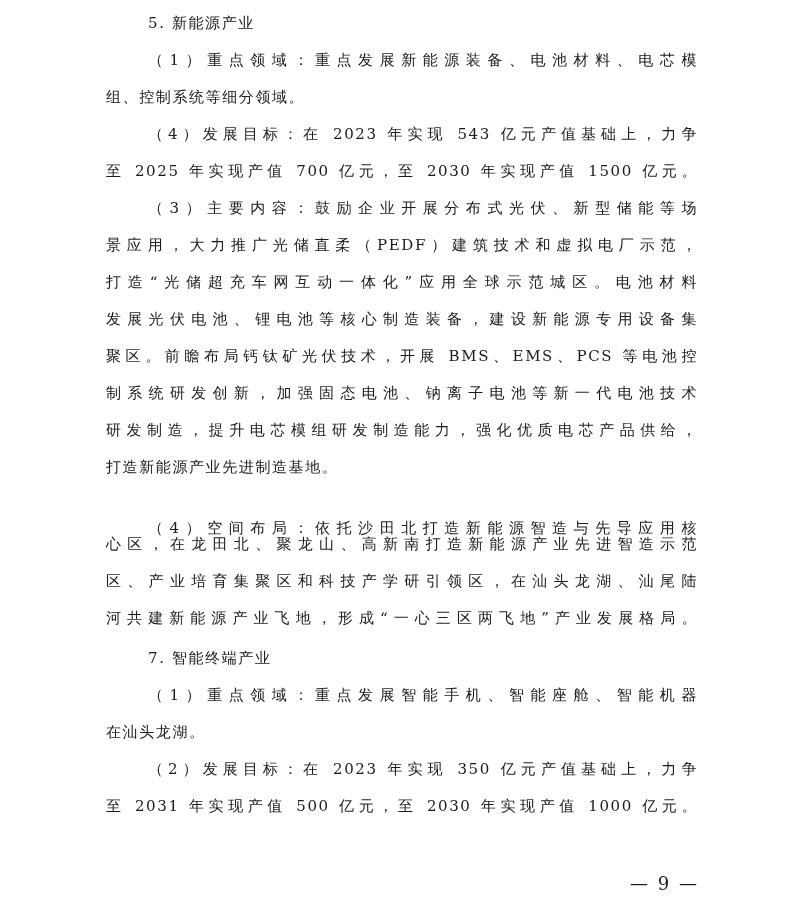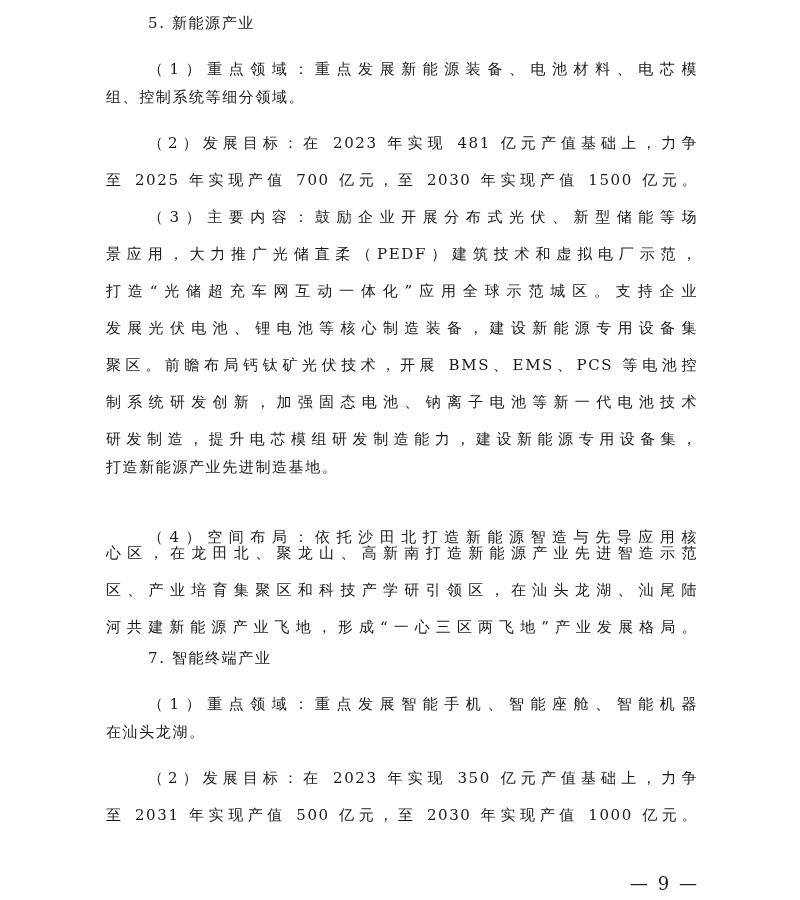--- a/index.html
+++ b/index.html
@@ -27,21 +27,20 @@
       width: 592px;
       height: 34px;
       font-size: 15px;
       line-height: 34px;
       white-space: nowrap;
       letter-spacing: 1.6px;
     }
     .line.justify {
       text-align: justify;
       text-align-last: justify;
-      margin-top: 9px;
     }
     .line.indent {
       left: 42px;
       width: 550px;
     }
     .page-number {
       position: absolute;
       left: 630px;
       top: 872px;
       font-size: 18px;
@@ -50,29 +49,29 @@
       color: #1a1a1a;
     }
   </style>
 </head>
 <body>
 
 <div class="page">
   <div class="line indent" style="top:6px">5. 新能源产业</div>
   <div class="line indent justify" style="top:43px">（1）重点领域：重点发展新能源装备、电池材料、电芯模</div>
   <div class="line" style="top:80px">组、控制系统等细分领域。</div>
-  <div class="line indent justify" style="top:117px">（2）发展目标：在 2023 年实现 481 亿元产值基础上，力争</div>
+  <div class="line indent justify" style="top:117px">（4）发展目标：在 2023 年实现 543 亿元产值基础上，力争</div>
   <div class="line justify" style="top:154px">至 2025 年实现产值 700 亿元，至 2030 年实现产值 1500 亿元。</div>
   <div class="line indent justify" style="top:191px">（3）主要内容：鼓励企业开展分布式光伏、新型储能等场</div>
   <div class="line justify" style="top:228px">景应用，大力推广光储直柔（PEDF）建筑技术和虚拟电厂示范，</div>
-  <div class="line justify" style="top:265px">打造“光储超充车网互动一体化”应用全球示范城区。支持企业</div>
+  <div class="line justify" style="top:265px">打造“光储超充车网互动一体化”应用全球示范城区。电池材料</div>
   <div class="line justify" style="top:302px">发展光伏电池、锂电池等核心制造装备，建设新能源专用设备集</div>
   <div class="line justify" style="top:339px">聚区。前瞻布局钙钛矿光伏技术，开展 BMS、EMS、PCS 等电池控</div>
   <div class="line justify" style="top:376px">制系统研发创新，加强固态电池、钠离子电池等新一代电池技术</div>
-  <div class="line justify" style="top:413px">研发制造，提升电芯模组研发制造能力，建设新能源专用设备集，</div>
+  <div class="line justify" style="top:413px">研发制造，提升电芯模组研发制造能力，强化优质电芯产品供给，</div>
   <div class="line" style="top:450px">打造新能源产业先进制造基地。</div>
   <div class="line indent justify" style="top:511px">（4）空间布局：依托沙田北打造新能源智造与先导应用核</div>
   <div class="line justify" style="top:527px">心区，在龙田北、聚龙山、高新南打造新能源产业先进智造示范</div>
   <div class="line justify" style="top:564px">区、产业培育集聚区和科技产学研引领区，在汕头龙湖、汕尾陆</div>
   <div class="line justify" style="top:601px">河共建新能源产业飞地，形成“一心三区两飞地”产业发展格局。</div>
   <div class="line indent" style="top:641px">7. 智能终端产业</div>
   <div class="line indent justify" style="top:678px">（1）重点领域：重点发展智能手机、智能座舱、智能机器</div>
   <div class="line" style="top:715px">在汕头龙湖。</div>
   <div class="line indent justify" style="top:752px">（2）发展目标：在 2023 年实现 350 亿元产值基础上，力争</div>
   <div class="line justify" style="top:789px">至 2031 年实现产值 500 亿元，至 2030 年实现产值 1000 亿元。</div>

